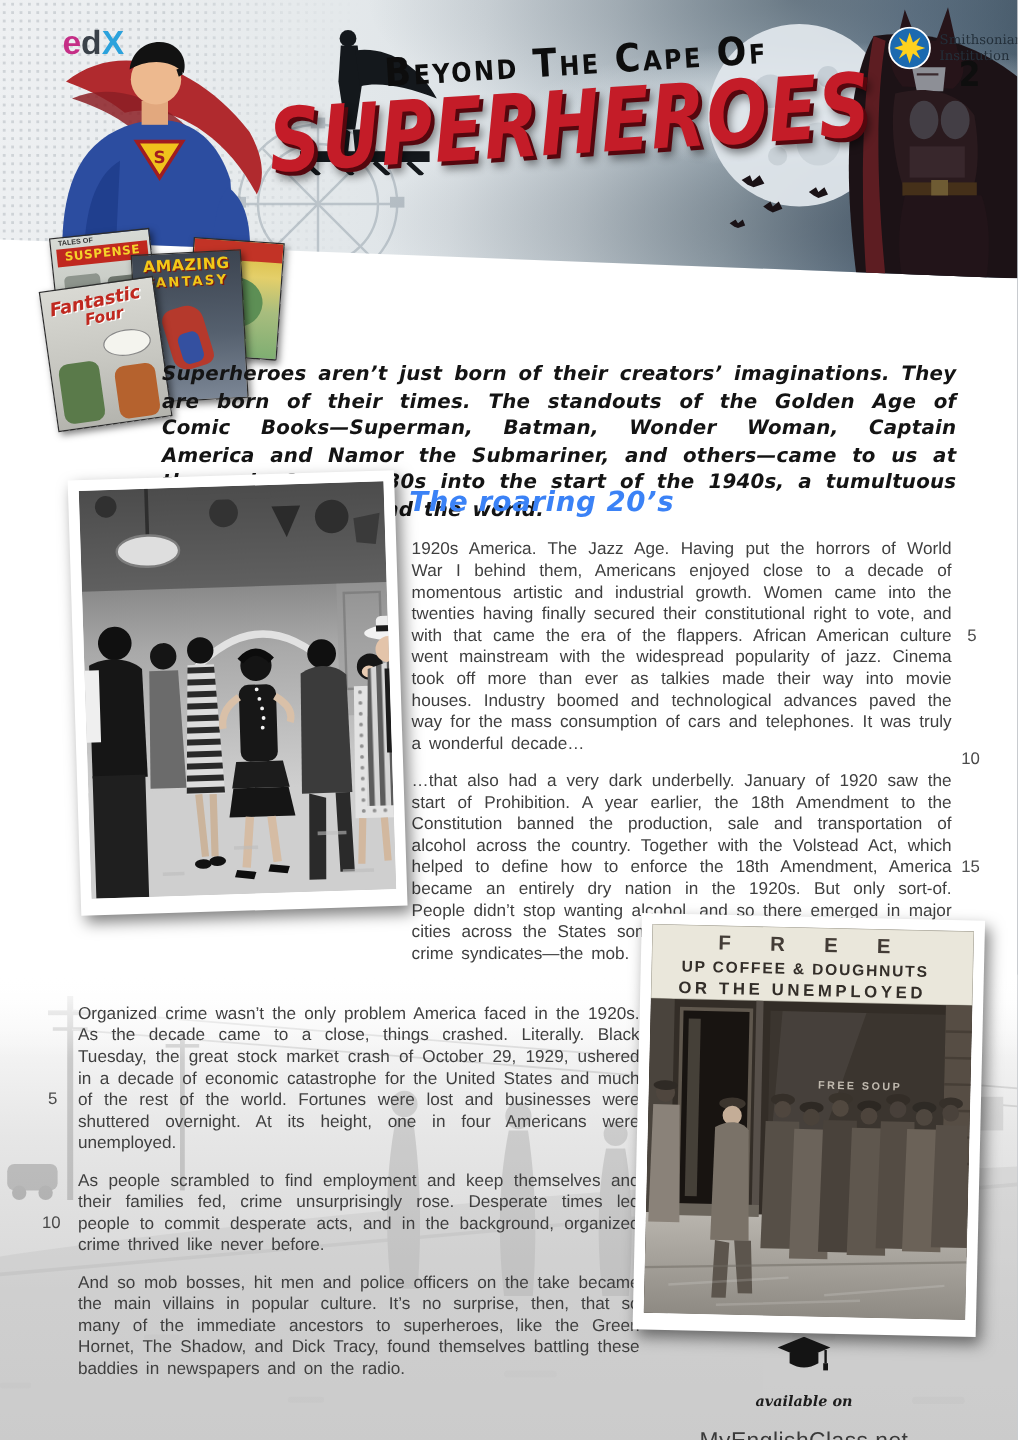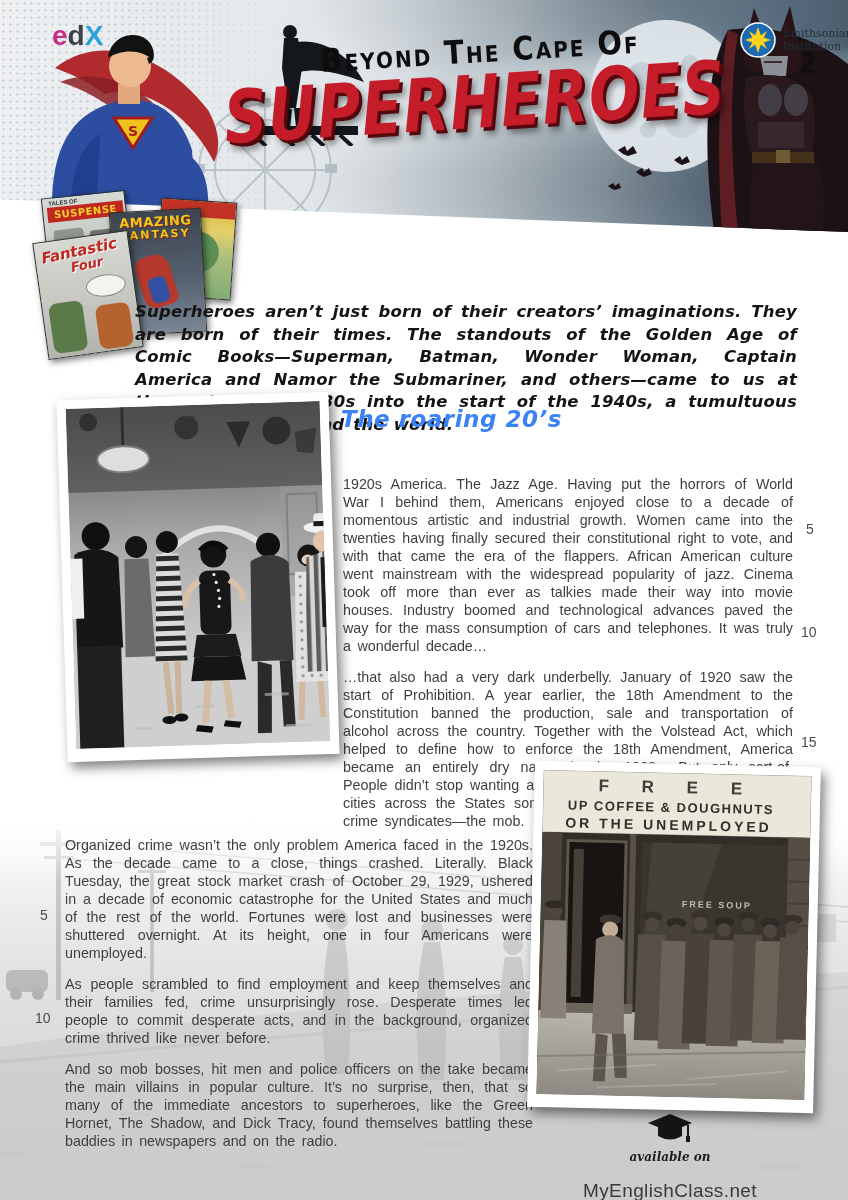--- a/index.html
+++ b/index.html
@@ -93,21 +93,21 @@
   #photo-dancers{left:62px;top:396px;transform:rotate(-1.8deg);}
   #photo-soup{left:531px;top:764px;transform:rotate(1.3deg);}
 
   
   #depr-bg{left:0;top:812px;width:848px;height:388px;z-index:0;}
   .content{z-index:2;}
 
   
   #footer{left:545px;top:1114px;width:250px;text-align:center;}
   #footer .avail{font-family:"DejaVu Serif",serif;font-style:italic;font-weight:bold;
-    font-size:12px;color:#1d1d1d;margin-top:2px;}
+    font-size:12px;color:#1d1d1d;margin-top:12px;}
   #footer .site{font-size:19px;color:#3a3a3a;letter-spacing:.4px;margin-top:16px;}
 </style>
 </head>
 <body>
 
 <div id="page">
 
   <div id="header" class="abs">
     <div id="halftone" class="abs"></div>
 
@@ -279,27 +279,27 @@
           <rect x="240" y="352" width="30" height="5" rx="2"></rect>
         <rect x="760" y="352" width="44" height="6" rx="3"></rect>
           <rect x="60, " y="340" width="26" height="5" rx="2"></rect>
       </g>
     </g>
     <rect width="848" height="70" fill="url(#gtop)"></rect>
   </svg>
 
   <div class="abs content sec-heading" style="left:341px;top:406px">The roaring 20’s</div>
 
-  <div class="abs content bodycol" style="left:343px;top:475px;width:450px">
+  <div class="abs content bodycol" style="left:343px;top:449px;width:450px">
     <p>1920s America. The Jazz Age. Having put the horrors of World War I behind them, Americans enjoyed close to a decade of momentous artistic and industrial growth. Women came into the twenties having finally secured their constitutional right to vote, and with that came the era of the flappers. African American culture went mainstream with the widespread popularity of jazz. Cinema took off more than ever as talkies made their way into movie houses. Industry boomed and technological advances paved the way for the mass consumption of cars and telephones. It was truly a wonderful decade…</p>
     <p>…that also had a very dark underbelly. January of 1920 saw the start of Prohibition. A year earlier, the 18th Amendment to the Constitution banned the production, sale and transportation of alcohol across the country. Together with the Volstead Act, which helped to define how to enforce the 18th Amendment, America became an entirely dry nation in the 1920s. But only sort-of. People didn’t stop wanting alcohol, and so there emerged in major cities across the States some of the first instances of organized crime syndicates—the mob.</p>
   </div>
   <div class="linenum content" style="left:806px;top:521px">5</div>
   <div class="linenum content" style="left:801px;top:624px">10</div>
-  <div class="linenum content" style="left:801px;top:734px">15</div>
+  <div class="linenum content" style="left:801px;top:714px">15</div>
 
   <div id="photo-dancers" class="photo content">
     <svg width="254" height="340" viewBox="0 0 254 340">
       <defs>
         <linearGradient id="dg" x1="0" y1="0" x2="0" y2="1">
           <stop offset="0" stop-color="#585858"></stop>
             <stop offset=".4" stop-color="#a9a9a9"></stop>
           <stop offset=".75" stop-color="#d0d0d0"></stop>
             <stop offset="1" stop-color="#c2c2c2"></stop>
         </linearGradient>

